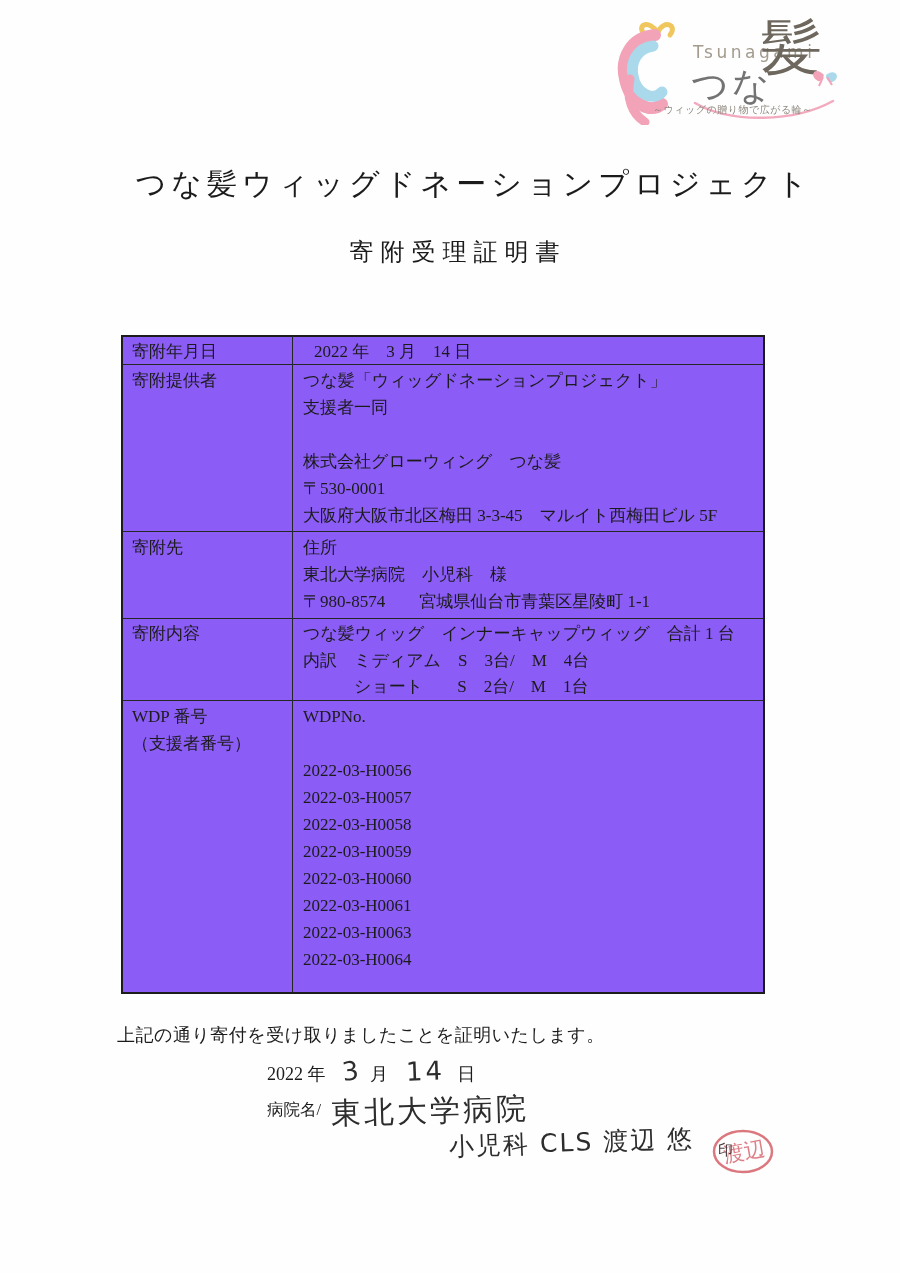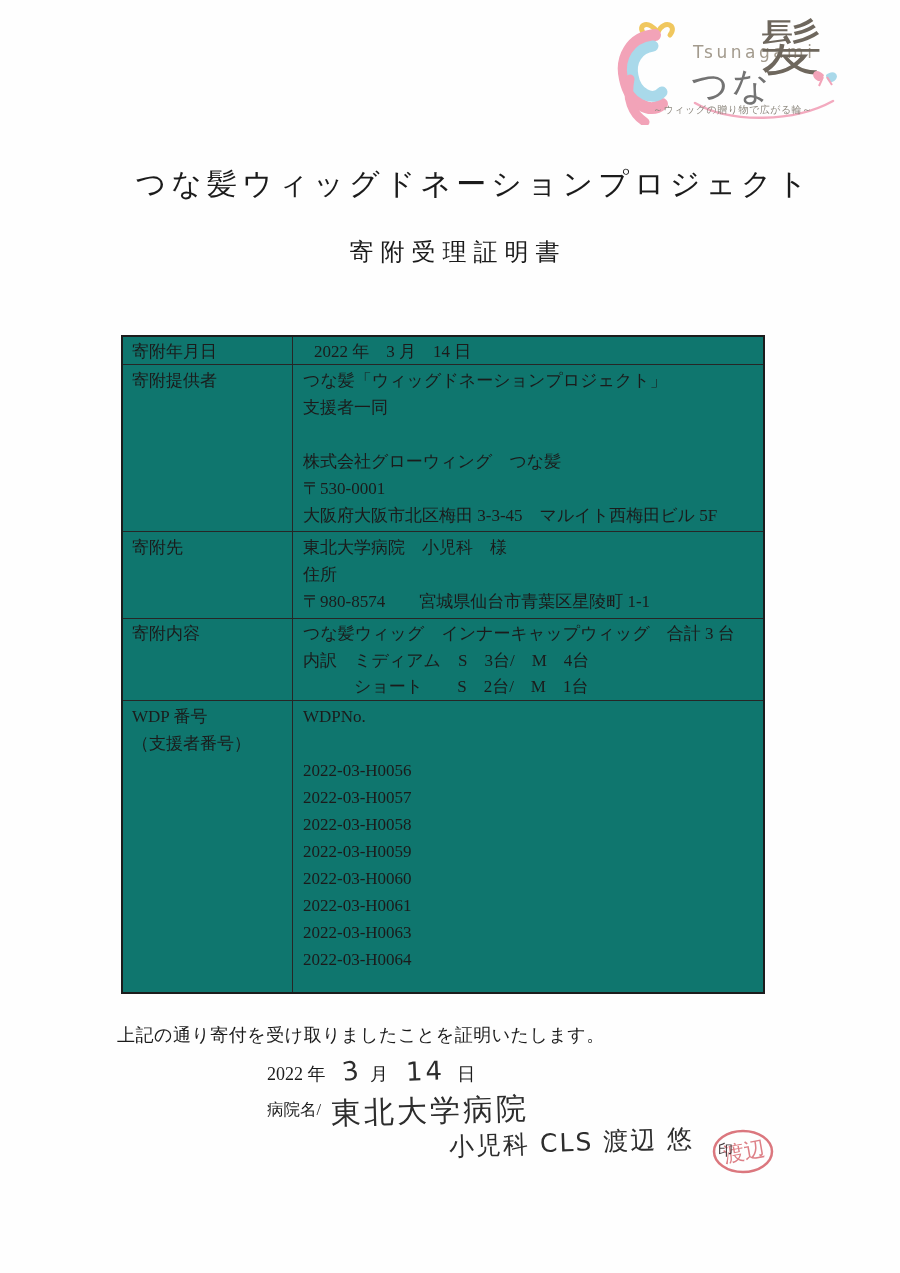--- a/index.html
+++ b/index.html
@@ -21,21 +21,21 @@
 
   
   .title{position:absolute;top:164px;left:0;width:900px;text-align:center;
          font-size:30px;letter-spacing:5px;white-space:nowrap;padding-left:24px;}
   .subtitle{position:absolute;top:236px;left:8px;width:900px;text-align:center;
             font-size:24px;letter-spacing:7px;white-space:nowrap;}
 
   
   .tbl{position:absolute;left:121px;top:335px;width:644px;height:659px;
        border:2px solid #1c1c1c;box-sizing:border-box;display:flex;flex-direction:column;
-       font-size:17px;background:#0f766e;}
+       font-size:17px;background:#8b5cf6;}
   .trow{display:flex;box-sizing:border-box;overflow:hidden;}
   .trow.b{border-bottom:1.5px solid #262626;}
   .tlabel{width:170px;flex:0 0 170px;box-sizing:border-box;border-right:1.5px solid #262626;
           padding:2px 6px 0 9px;}
   .tvalue{flex:1;padding:2px 8px 0 10px;}
   .line{line-height:27px;min-height:27px;white-space:pre;}
   .r1 .line{line-height:25px;min-height:25px;}
   .r4 .line{line-height:26.5px;min-height:26.5px;}
   .v-date{padding-left:21px;}
 
@@ -106,32 +106,32 @@
         <div class="line">〒530-0001</div>
         <div class="line">大阪府大阪市北区梅田 3-3-45　マルイト西梅田ビル 5F</div>
       </div>
     </div>
 
     <div class="trow b" style="flex:0 0 87px">
       <div class="tlabel">
         <div class="line">寄附先</div>
       </div>
       <div class="tvalue">
+        <div class="line">住所</div>
         <div class="line">東北大学病院　小児科　様</div>
-        <div class="line">住所</div>
         <div class="line">〒980-8574　　宮城県仙台市青葉区星陵町 1-1</div>
       </div>
     </div>
 
     <div class="trow b r4" style="flex:0 0 82px">
       <div class="tlabel">
         <div class="line">寄附内容</div>
       </div>
       <div class="tvalue">
-        <div class="line">つな髪ウィッグ　インナーキャップウィッグ　合計 3 台</div>
+        <div class="line">つな髪ウィッグ　インナーキャップウィッグ　合計 1 台</div>
         <div class="line">内訳　ミディアム　S　3台/　M　4台</div>
         <div class="line">　　　ショート　　S　2台/　M　1台</div>
       </div>
     </div>
 
     <div class="trow" style="flex:1">
       <div class="tlabel">
         <div class="line">WDP 番号</div>
         <div class="line">（支援者番号）</div>
       </div>

